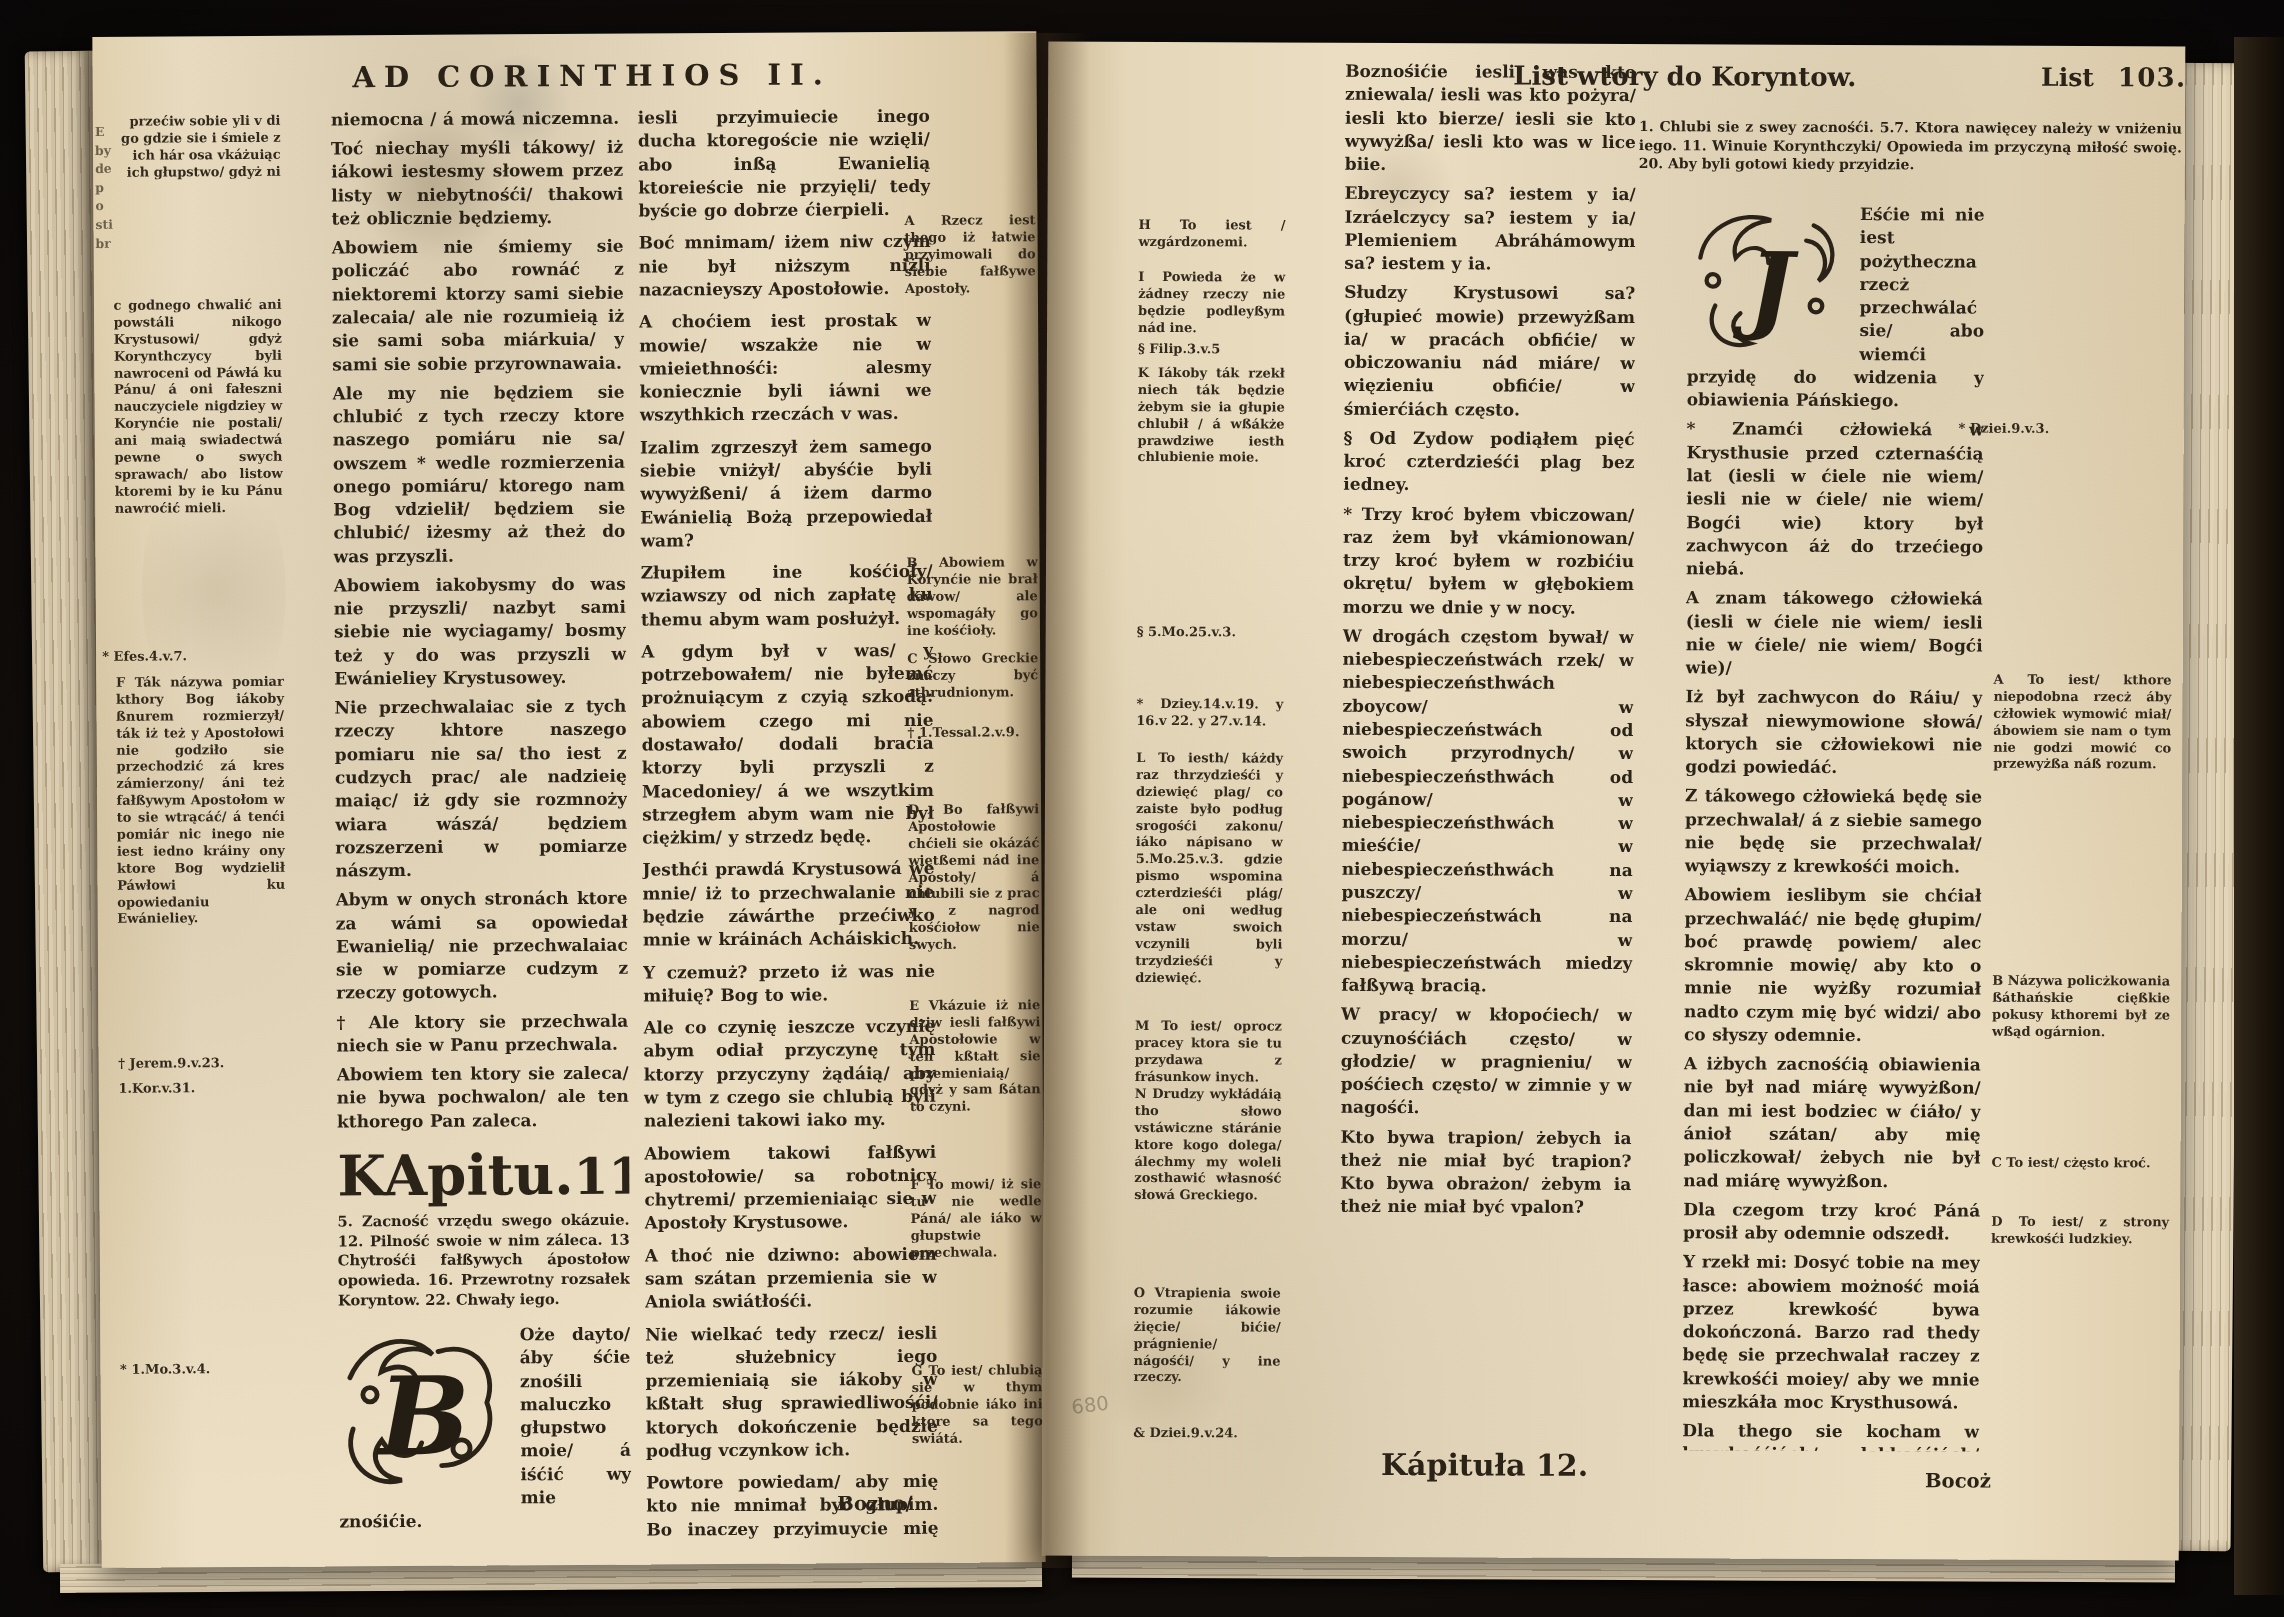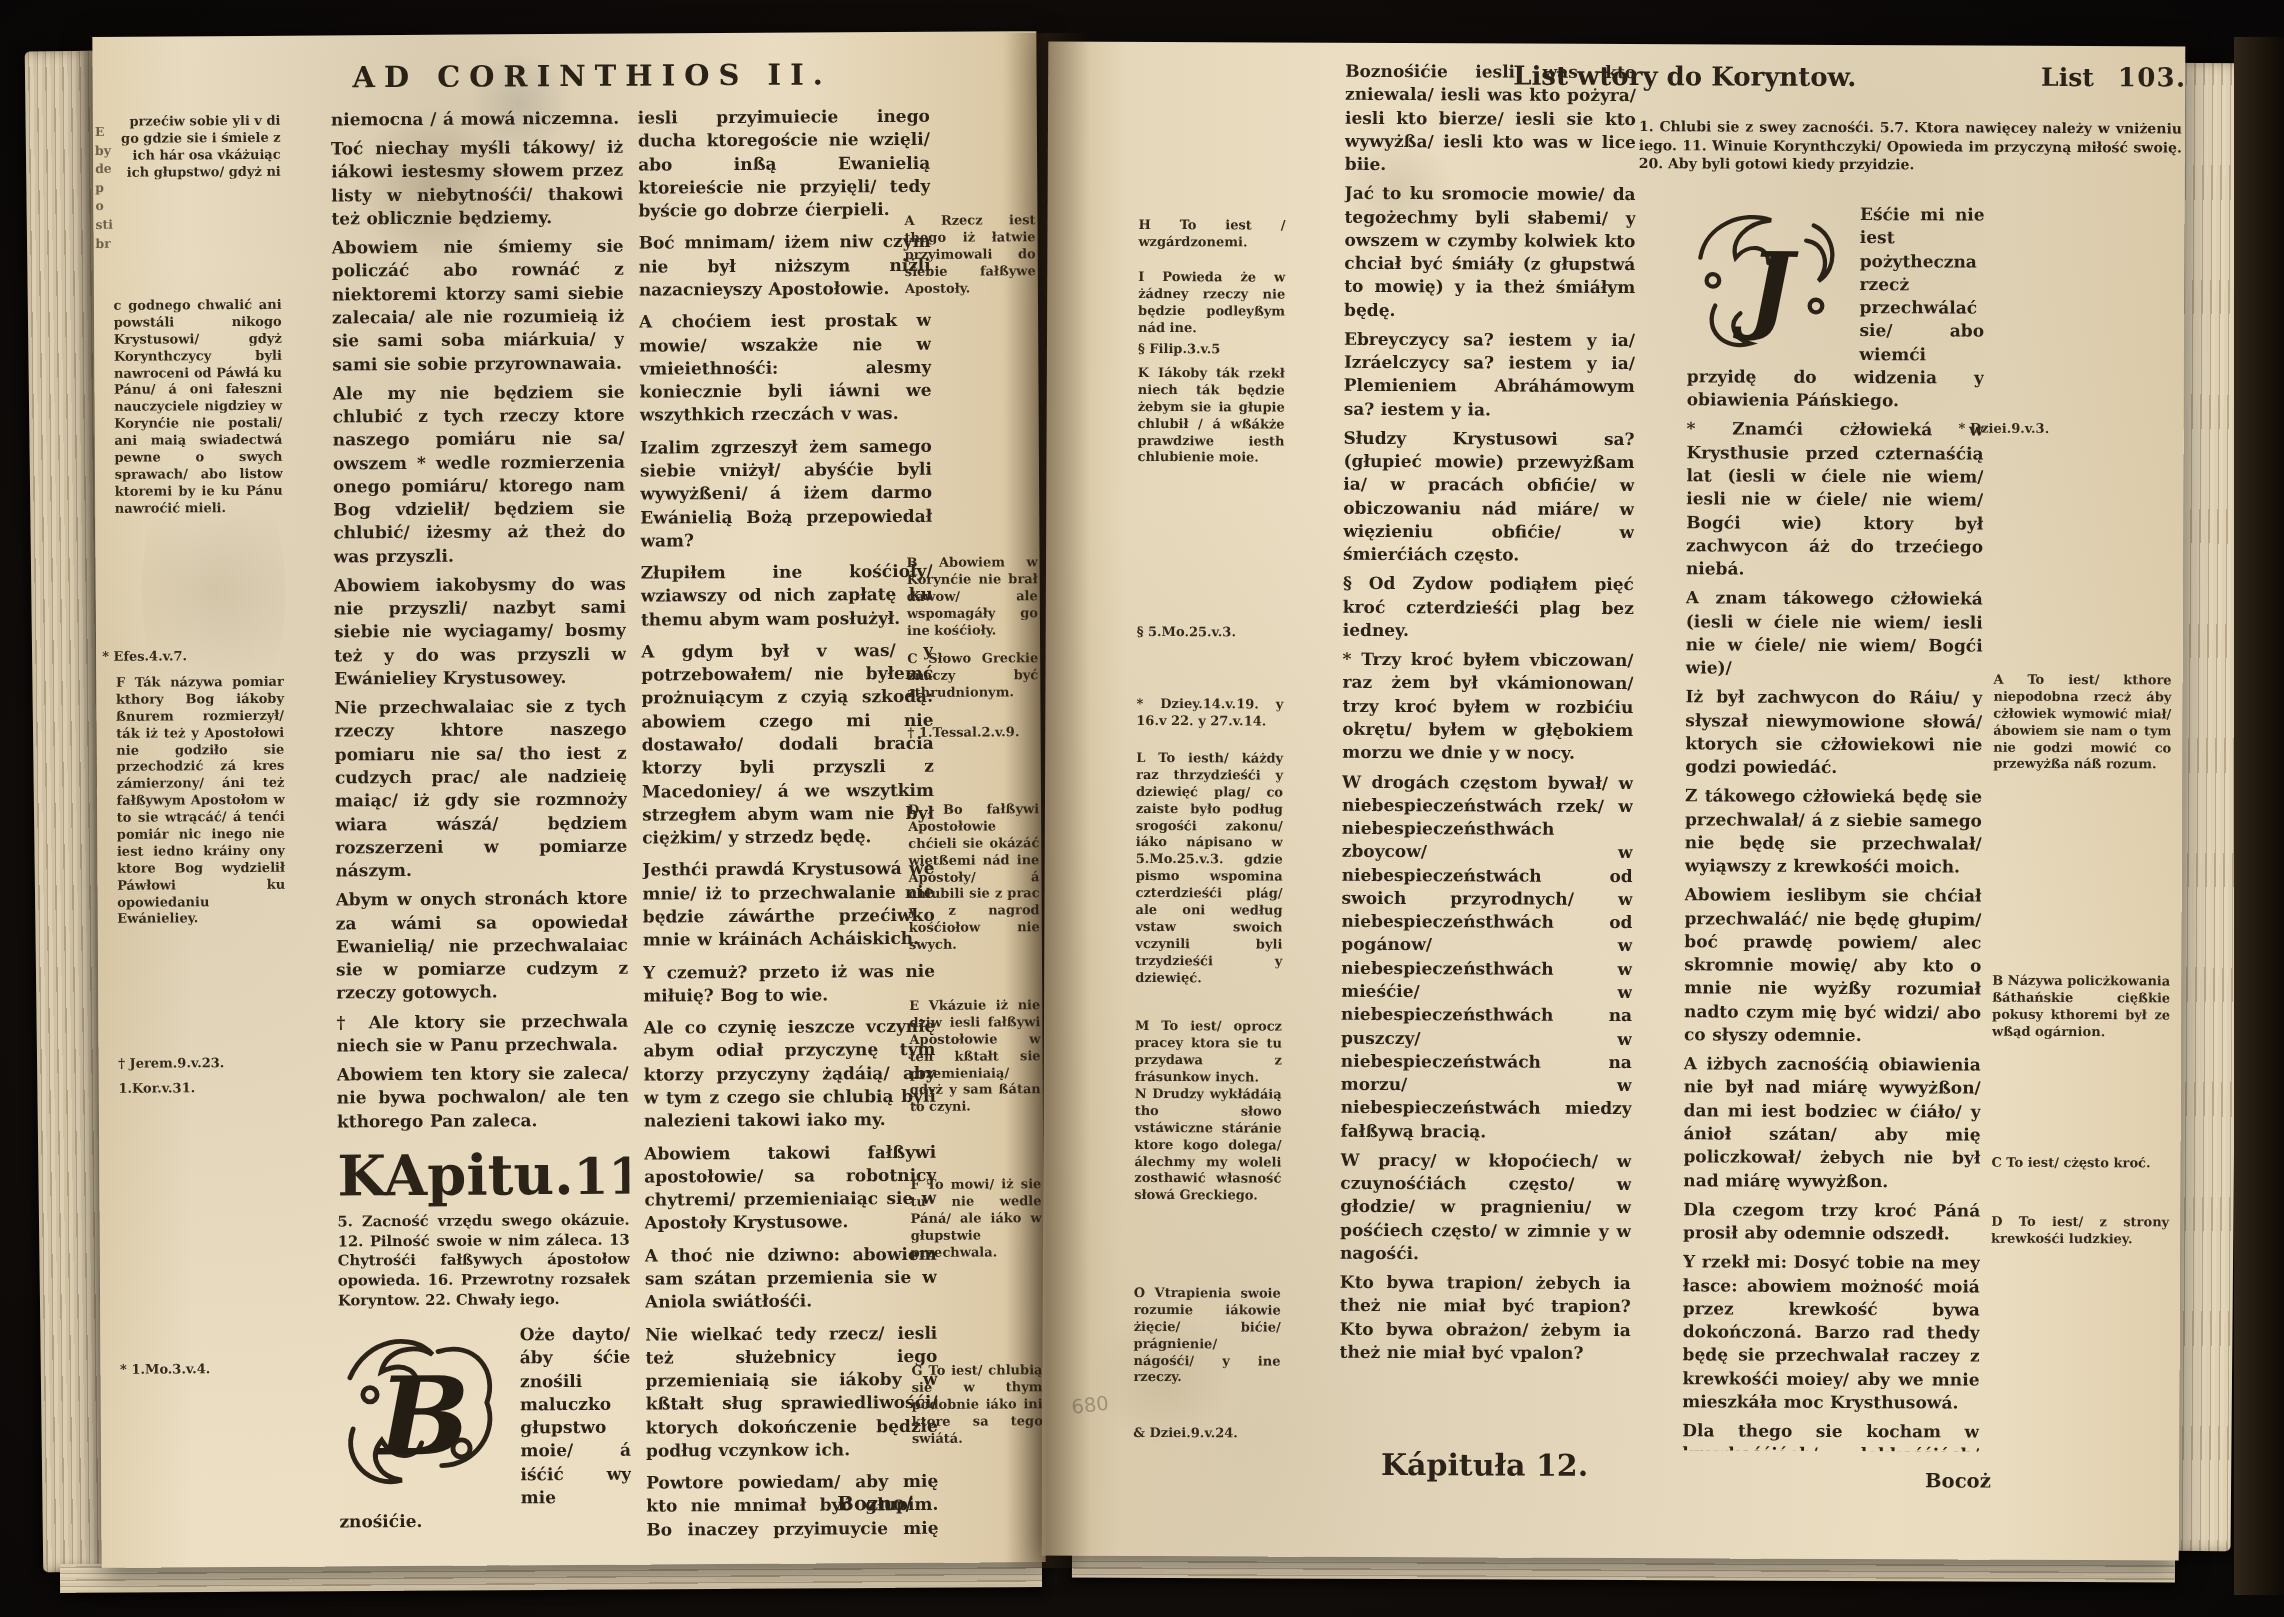--- a/index.html
+++ b/index.html
@@ -222,21 +222,20 @@
     <p class="mnote" style="left:91px;top:976px;width:147px;">M To iest/ oprocz pracey ktora sie tu przydawa z frásunkow inych.</p>
     <p class="mnote" style="left:91px;top:1243px;width:147px;">O Vtrapienia swoie rozumie iákowie żięcie/ bićie/ prágnienie/ nágośći/ y ine rzeczy.</p>
     <p class="mnote" style="left:91px;top:1044px;width:147px;">N Drudzy wykłádáią tho słowo vstáwiczne stáránie ktore kogo dolega/ álechmy my woleli zosthawić własność słowá Greckiego.</p>
     <p class="mnote" style="left:91px;top:1383px;width:147px;">&amp; Dziei.9.v.24.</p>
 
     <div class="col col1">
       <div>
 
           <p class="verse"><span>Boznośićie iesli was kto zniewala/ iesli was kto pożyra/ iesli kto bierze/ iesli sie kto wywyżßa/ iesli kto was w lice biie.</span></p>
 
-          <p class="verse"><span>Jać to ku sromocie mowie/ da tegożechmy byli słabemi/ y owszem w czymby kolwiek kto chciał być śmiáły (z głupstwá to mowię) y ia theż śmiáłym będę.</span></p>
 
           <p class="verse"><span>Ebreyczycy sa? iestem y ia/ Izráelczycy sa? iestem y ia/ Plemieniem Abráhámowym sa? iestem y ia.</span></p>
 
           <p class="verse"><span>Słudzy Krystusowi sa? (głupieć mowie) przewyżßam ia/ w pracách obfićie/ w obiczowaniu nád miáre/ w więzieniu obfićie/ w śmierćiách często.</span></p>
 
           <p class="verse"><span>§ Od Zydow podiąłem pięć kroć czterdzieśći plag bez iedney.</span></p>
 
           <p class="verse"><span>* Trzy kroć byłem vbiczowan/ raz żem był vkámionowan/ trzy kroć byłem w rozbićiu okrętu/ byłem w głębokiem morzu we dnie y w nocy.</span></p>
 
           <p class="verse"><span>W drogách częstom bywał/ w niebespieczeństwách rzek/ w niebespieczeństhwách zboycow/ w niebespieczeństwách od swoich przyrodnych/ w niebespieczeństhwách od pogánow/ w niebespieczeństhwách w mieśćie/ w niebespieczeństhwách na puszczy/ w niebespieczeństwách na morzu/ w niebespieczeństwách miedzy fałßywą bracią.</span></p>

